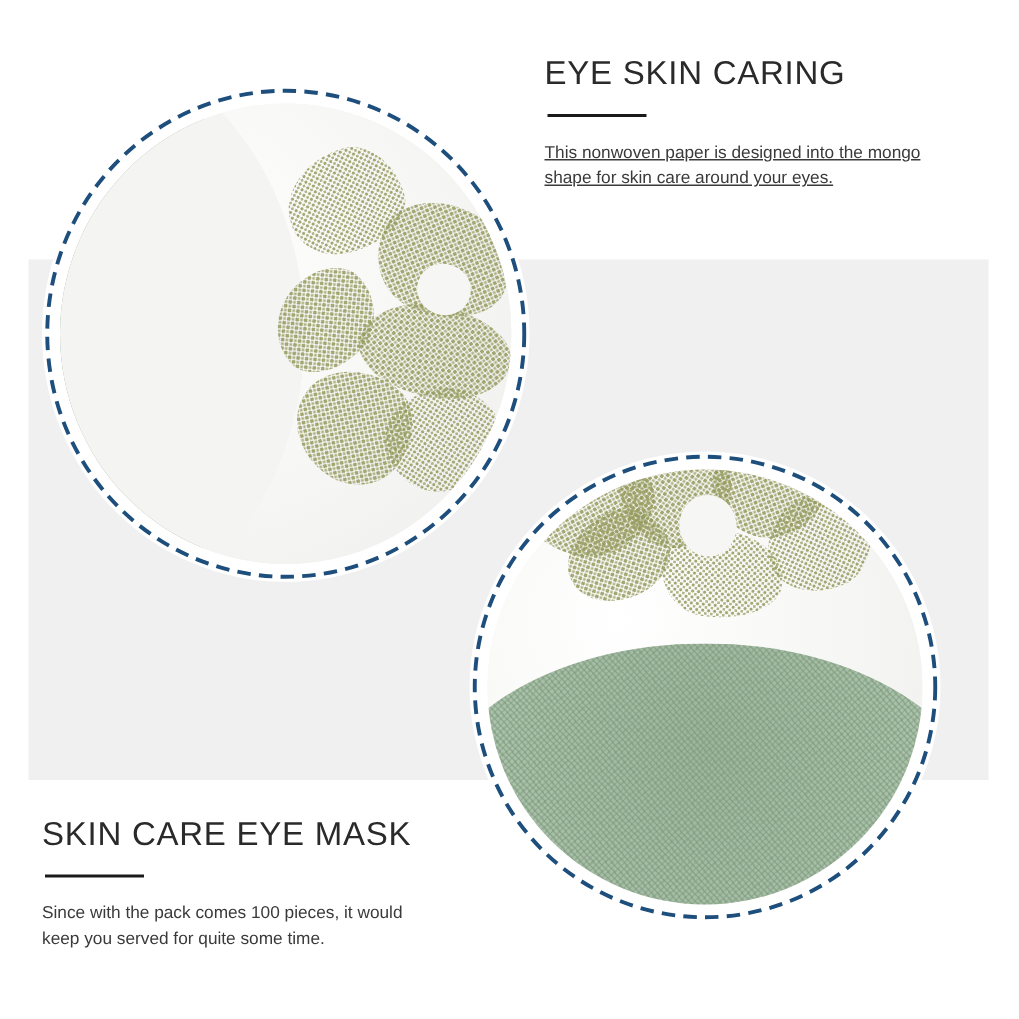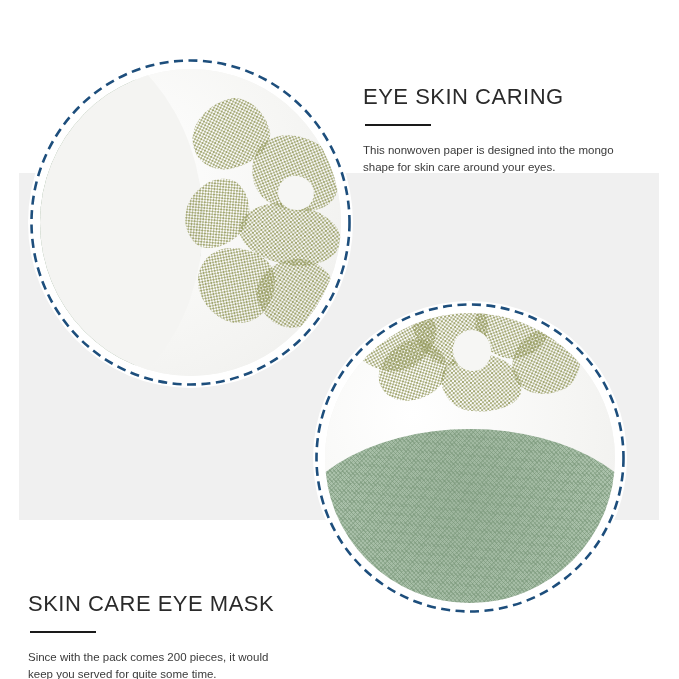--- a/index.html
+++ b/index.html
@@ -98,35 +98,34 @@
   }
 
   
   .block { position:absolute; }
   .block h2 {
     font-size:22px;
     font-weight:400;
     letter-spacing:.5px;
     color:#2a2a2a;
     white-space:nowrap;
-    margin-top:48px;
   }
   .rule {
     width:66px; height:2px;
     background:#1a1a1a;
     margin:14px 0 16px 2px;
   }
   .block p {
     font-size:11.5px;
     line-height:17px;
     color:#3a3a3a;
     max-width:250px;
   }
   #block-top  { left:363px; top:36px; }
-  #block-top p { max-width:255px; }
+  #block-top p { max-width:255px;text-decoration:underline; }
   #block-bottom { left:28px; top:543px; }
 </style>
 </head>
 <body>
 
 <div id="page">
 
   <div class="gray-panel"></div>
 
   <div id="callout-one" class="callout">
@@ -169,16 +168,16 @@
 
   <div id="block-top" class="block">
     <h2>EYE SKIN CARING</h2>
     <div class="rule"></div>
     <p>This nonwoven paper is designed into the mongo shape for skin care around your eyes.</p>
   </div>
 
   <div id="block-bottom" class="block">
     <h2>SKIN CARE EYE MASK</h2>
     <div class="rule"></div>
-    <p>Since with the pack comes 200 pieces, it would keep you served for quite some time.</p>
+    <p>Since with the pack comes 100 pieces, it would keep you served for quite some time.</p>
   </div>
 
 </div>
 
 </body></html>

